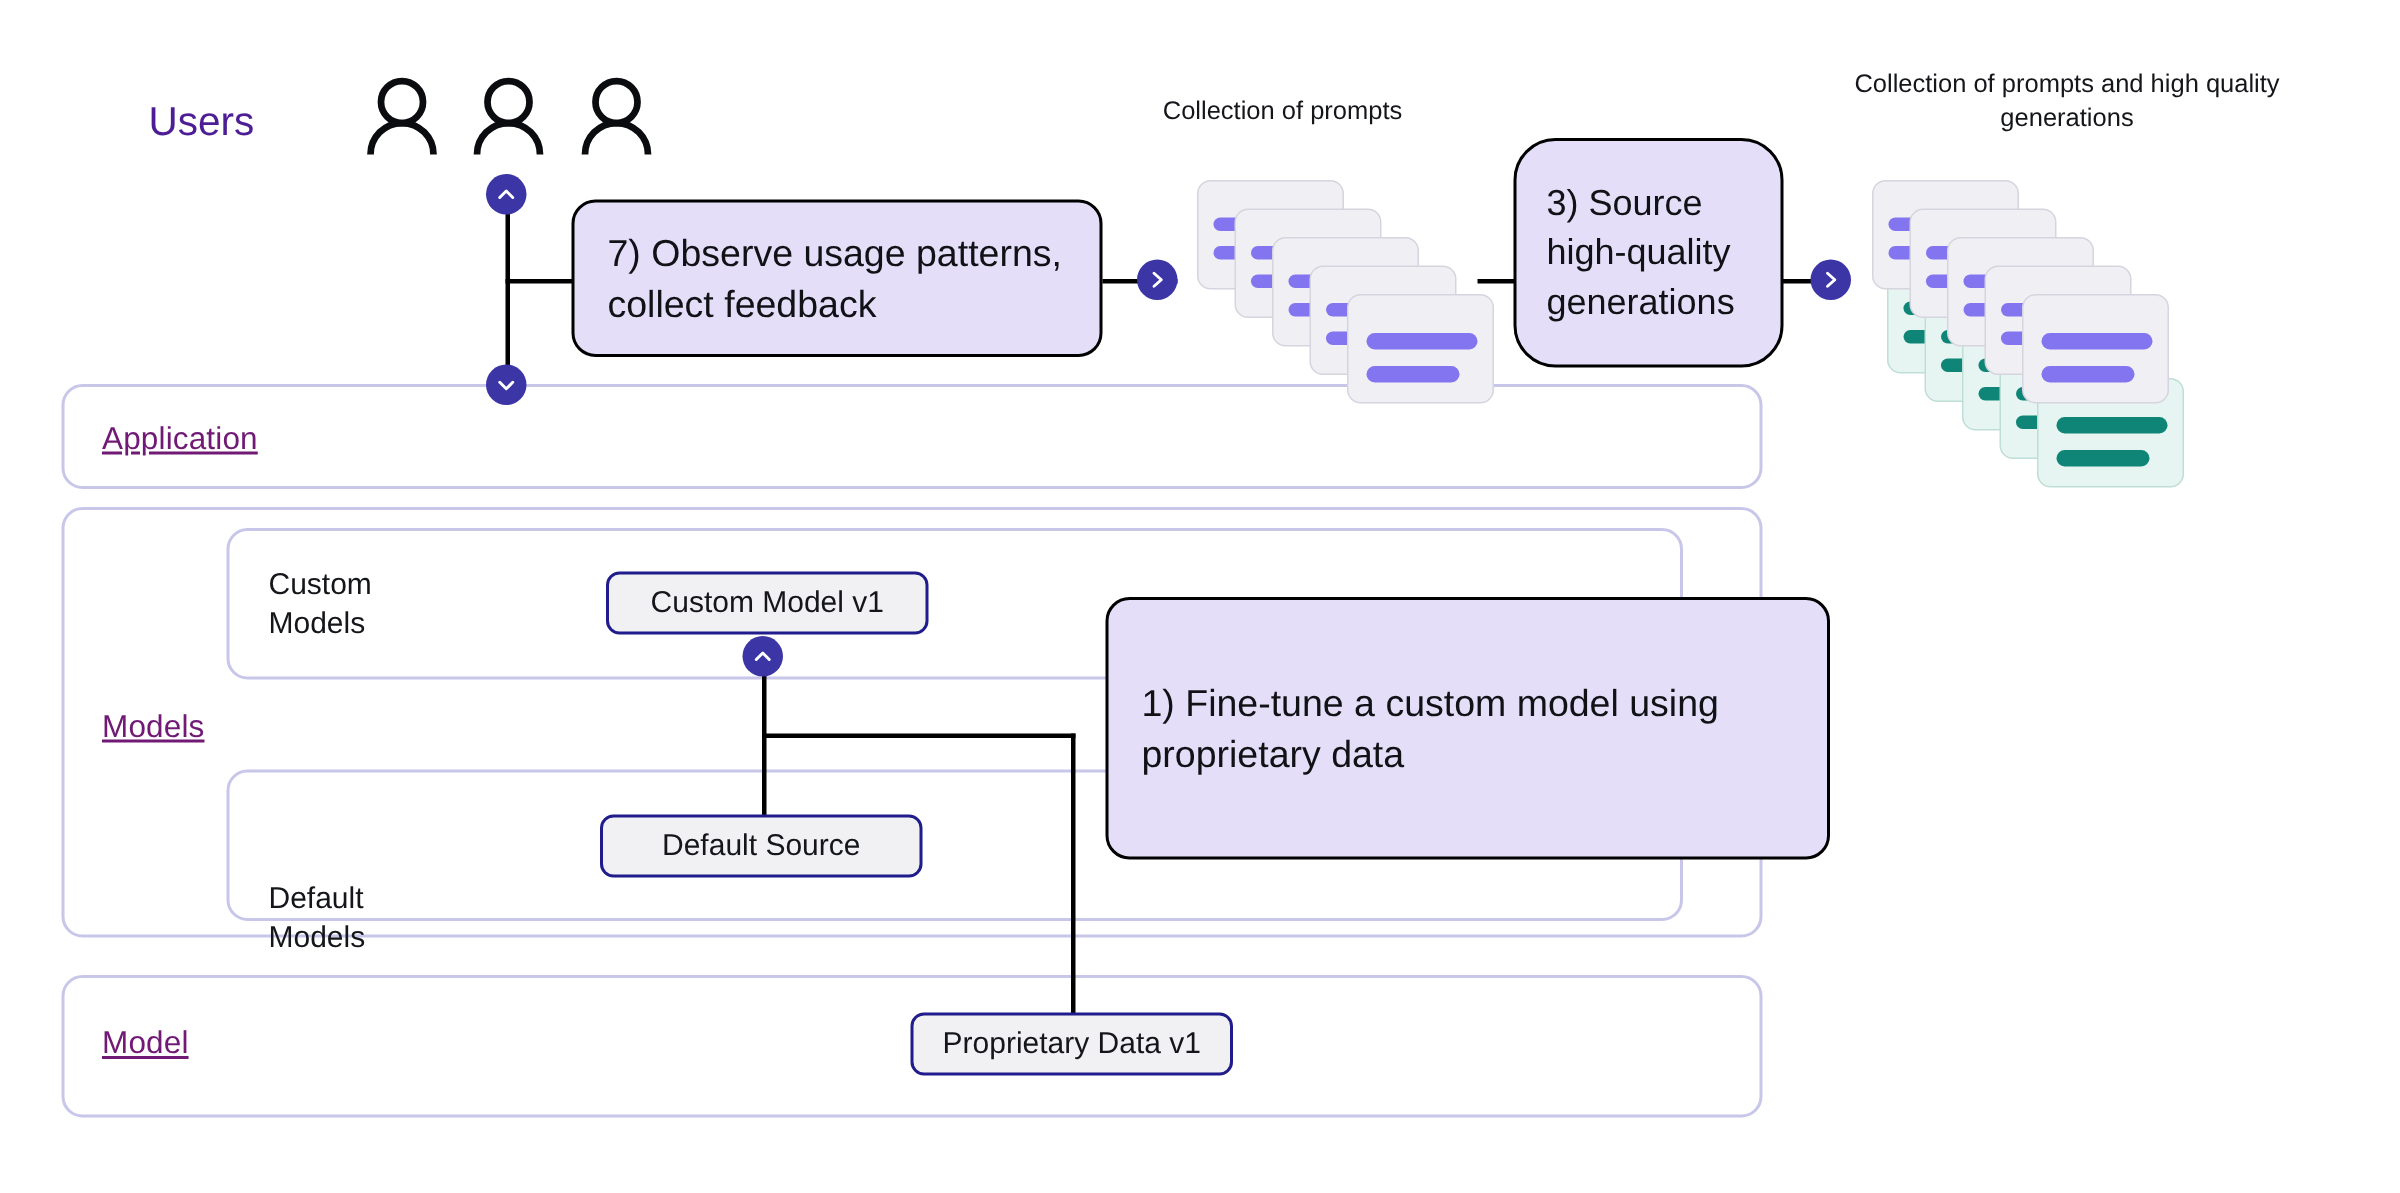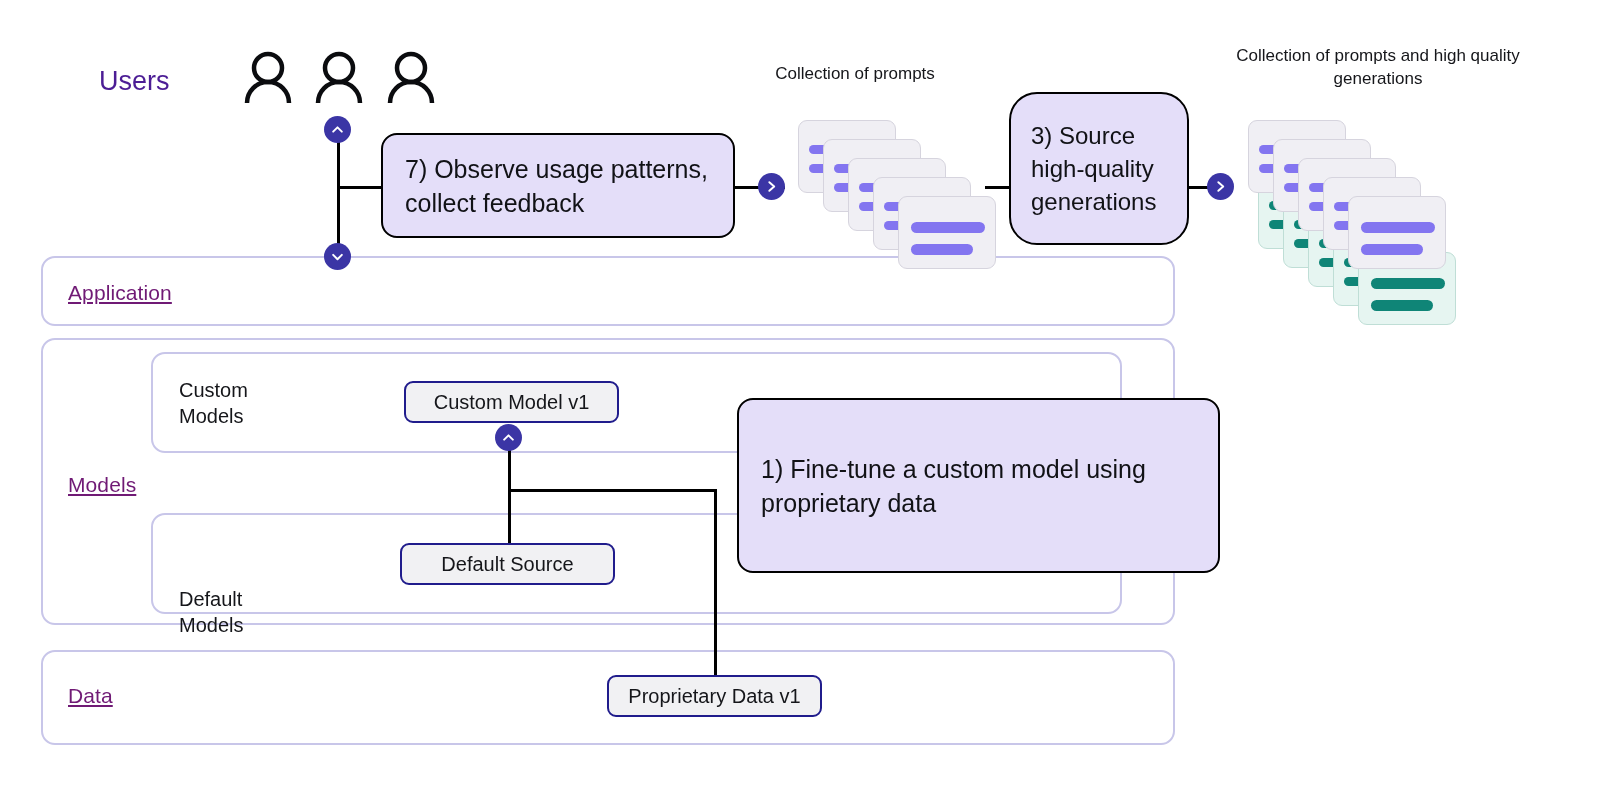--- a/index.html
+++ b/index.html
@@ -110,21 +110,21 @@
 
 <div class="panel-inner" style="left:151px;top:352px;width:971px;height:101px;"></div>
 <div class="sub-label" style="left:179px;top:377px;">Custom
 Models</div>
 
 <div class="panel-inner" style="left:151px;top:513px;width:971px;height:101px;"></div>
 <div class="sub-label" style="left:179px;top:538px;margin-top:48px;">Default
 Models</div>
 
 <div class="panel" style="left:41px;top:650px;width:1134px;height:95px;"></div>
-<div class="layer-label" style="left:68px;top:684px;">Data</div>
+<div class="layer-label" style="left:68px;top:684px;">Model</div>
 
 <div class="line-v" style="left:337px;top:130px;height:130px;"></div>
 <div class="line-h" style="left:337px;top:186px;width:48px;"></div>
 
 <div class="line-h" style="left:735px;top:186px;width:50px;"></div>
 
 <div class="line-h" style="left:985px;top:186px;width:26px;"></div>
 
 <div class="line-h" style="left:1188px;top:186px;width:32px;"></div>
 

